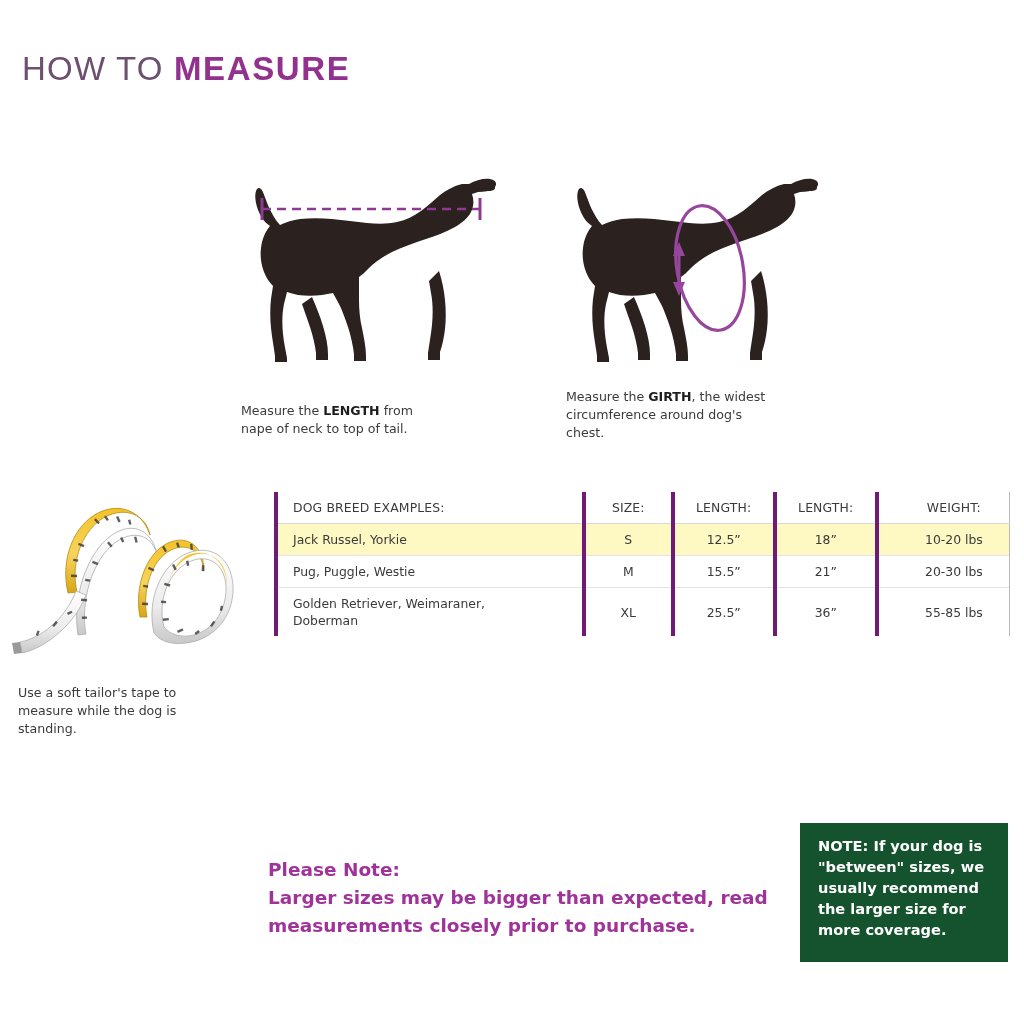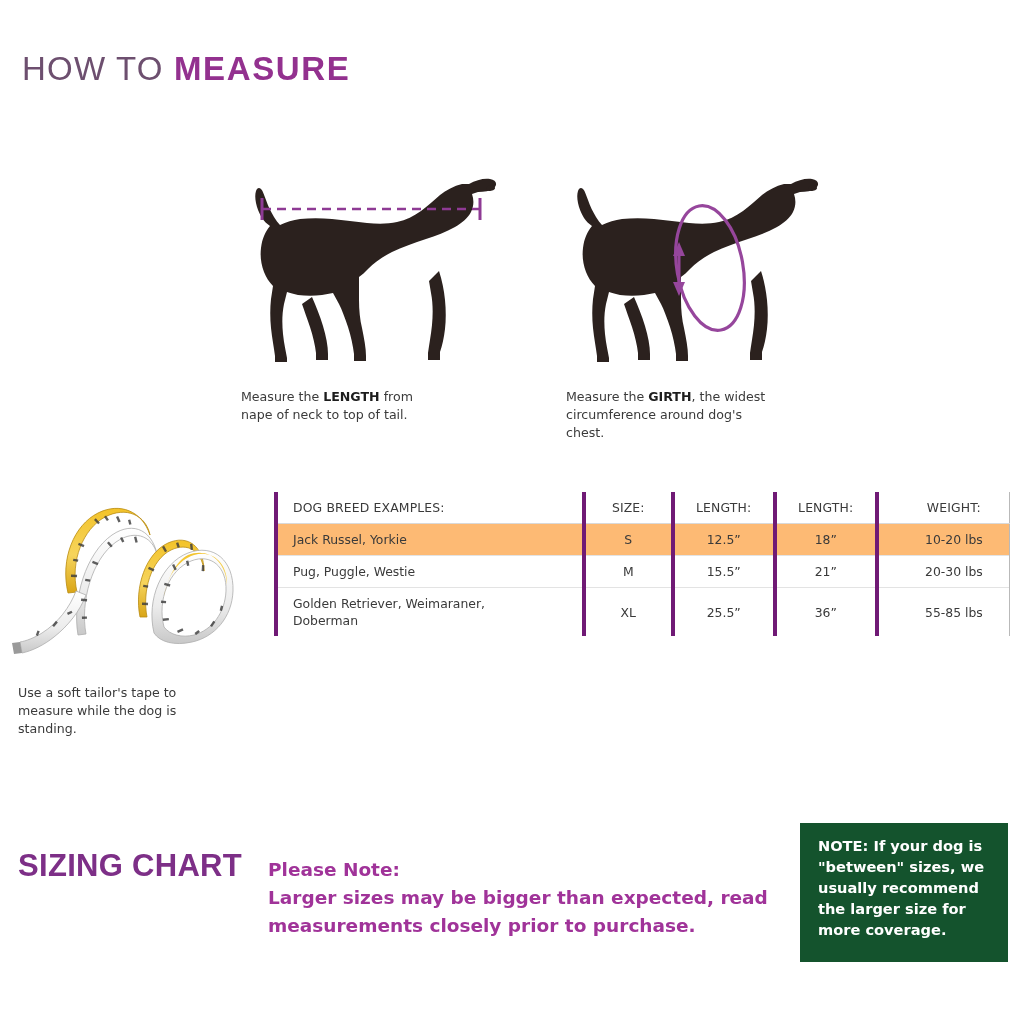--- a/index.html
+++ b/index.html
@@ -45,21 +45,21 @@
   .fig svg { display: block; }
 
   .caption {
     position: absolute;
     font-size: 12.6px;
     line-height: 18px;
     color: #3b3b3b;
     font-family: "DejaVu Sans", sans-serif;
   }
   .caption b { font-weight: 700; color: #1d1d1d; }
-  #cap-length { left: 241px; top: 388px; width: 245px; }
+  #cap-length { left: 241px; top: 402px; width: 245px; }
   #cap-girth  { left: 566px; top: 388px; width: 225px; }
   #cap-tape   { left: 18px;  top: 684px; width: 200px; }
 
   
   #tape {
     position: absolute;
     left: 12px;
     top: 487px;
     width: 235px;
     height: 180px;
@@ -84,21 +84,21 @@
     line-height: 17px;
   }
   #size-table th { border-bottom: 1px solid #d9d9d9; }
   #size-table tr > *:last-child { border-right: 1px solid #b9b9b9; }
   #size-table .c-breed  { width: 318px; padding-left: 15px; text-align: left; }
   #size-table .c-size   { width: 92px;  text-align: center; }
   #size-table .c-length { width: 104px; text-align: center; }
   #size-table .c-girth  { width: 104px; text-align: center; }
   #size-table .c-weight { width: 118px; text-align: center; padding-left: 20px; }
   #size-table thead th { letter-spacing: 0.15px; }
-  #size-table tbody tr.shaded td { background: #fdba74; }
+  #size-table tbody tr.shaded td { background: #fef9c3; }
   #size-table tbody td { border-top: 1px solid #e3e3e3; }
 
   
   #brand {
     position: absolute;
     left: 18px;
     top: 848px;
     line-height: 1.02;
   }
   #brand .b-line1 {
@@ -443,21 +443,20 @@
         <td class="c-breed">Golden Retriever, Weimaraner,<br>Doberman</td>
         <td class="c-size">XL</td>
         <td class="c-length">25.5”</td>
         <td class="c-girth">36”</td>
         <td class="c-weight">55-85 lbs</td>
       </tr>
     </tbody>
 </table>
 
 <div id="brand">
-  <span class="b-line2">SIZING CHART</span>
 </div>
 
 <div id="please-note">
   <span class="pn-head">Please Note:</span>
   <span>Larger sizes may be bigger than expected, read measurements closely prior to purchase.</span>
 </div>
 
 <div id="note-box">
   <span class="nb-text">NOTE: If your dog is "between" sizes, we usually recommend the larger size for more coverage.</span>
 </div>

